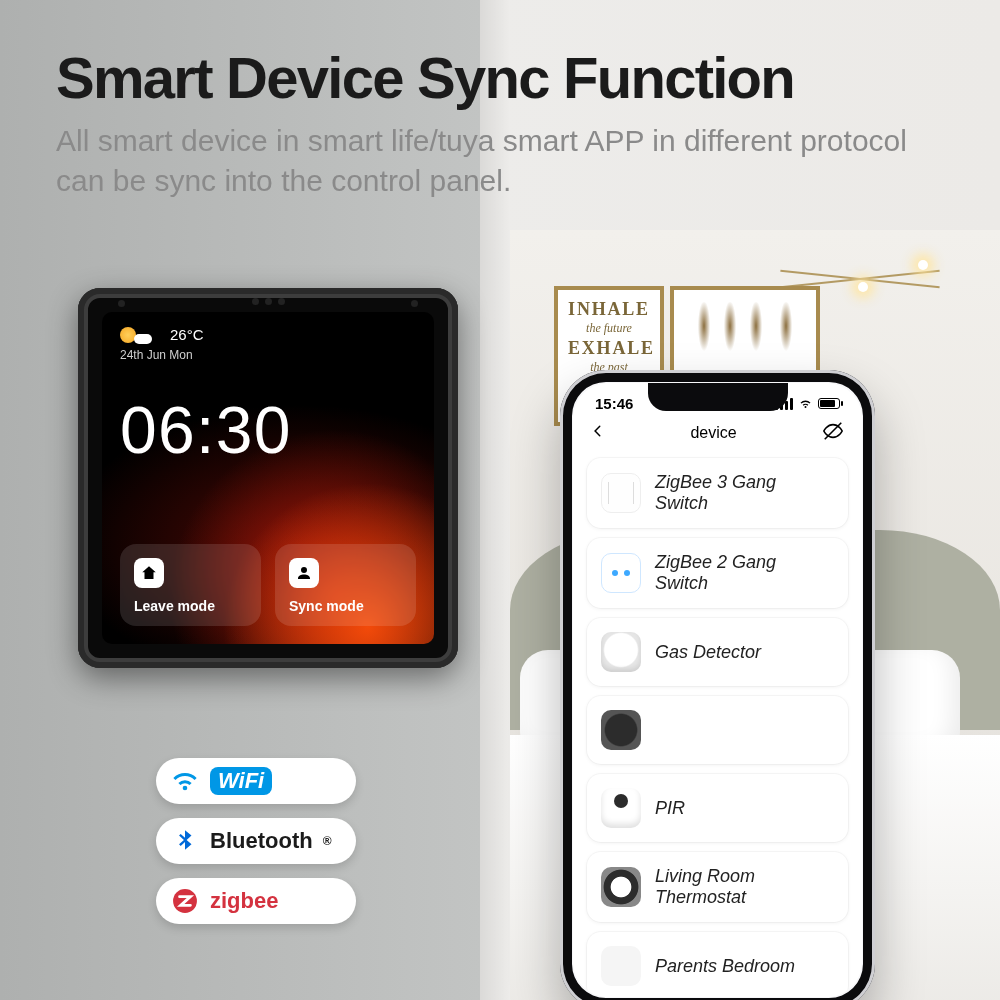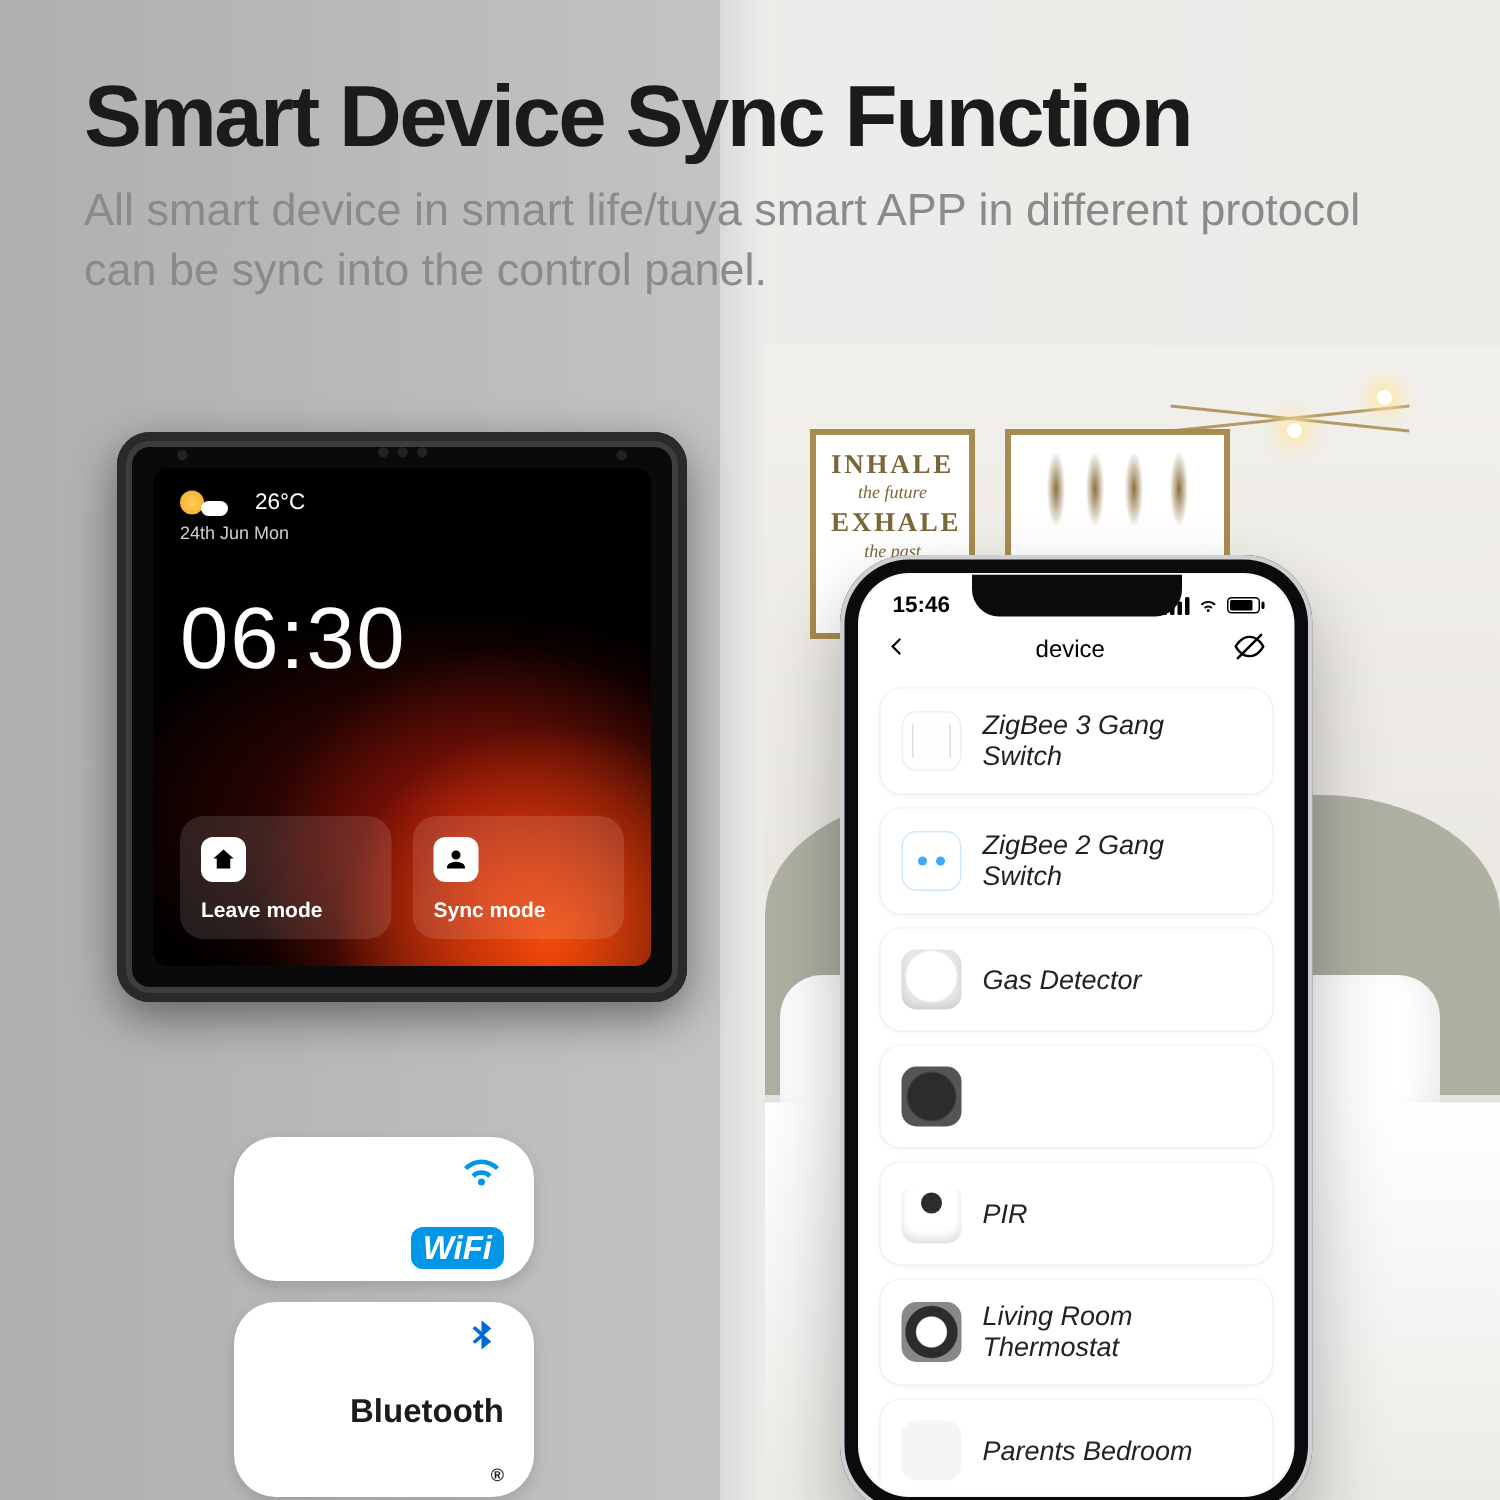--- a/index.html
+++ b/index.html
@@ -31,21 +31,21 @@
   }
   .lamp { position:absolute; top:4px; right:60px; width:160px; height:90px; }
   .lamp .rod{position:absolute;top:44px;left:0;width:160px;height:2px;background:#b39a63;transform:rotate(-6deg);}
   .lamp .rod2{position:absolute;top:44px;left:0;width:160px;height:2px;background:#b39a63;transform:rotate(6deg);}
   .lamp .bulb{position:absolute;width:10px;height:10px;border-radius:50%;background:#fff;box-shadow:0 0 12px 6px rgba(255,230,160,.9);}
   .lamp .b1{left:8px;top:70px}.lamp .b2{left:78px;top:48px}.lamp .b3{left:138px;top:26px}
   .frame {
     position:absolute; top:56px; background:#fff; border:4px solid #a88b4e; padding:8px 10px;
     font-family: Georgia, serif; text-align:center; color:#7a6638;
   }
-  .frame.f1{left:30px;width:110px;height:140px;font-size:14px;line-height:1.3;}
+  .frame.f1{left:44px;width:110px;height:140px;font-size:14px;line-height:1.3;}
   .frame.f1 .big{font-size:18px;letter-spacing:.1em;font-weight:700;}
   .frame.f1 .scr{font-style:italic;font-size:12px;}
   .frame.f2{left:160px;width:150px;height:110px;}
   .feather{width:22px;height:60px;display:inline-block;margin:4px 2px;background:
     radial-gradient(ellipse 40% 60% at 50% 40%, #8c6f3f 0%, rgba(140,111,63,0) 70%);
     border-radius:50% 50% 50% 50%/60% 60% 40% 40%;}
   .headboard {
     position:absolute; top:300px; left:0; width:490px; height:200px;
     background:#aeb0a2; border-top-left-radius:120px 80px; border-top-right-radius:120px 80px;
   }
@@ -70,35 +70,35 @@
     background:
       radial-gradient(circle at 80% 95%, rgba(255,80,10,.9) 0%, rgba(255,80,10,0) 35%),
       radial-gradient(circle at 70% 85%, rgba(200,30,10,.8) 0%, rgba(200,30,10,0) 45%),
       radial-gradient(ellipse 120% 70% at 60% 70%, rgba(90,10,5,.9) 0%, rgba(0,0,0,0) 60%),
       #000;
   }
   .weather-row{position:absolute;top:14px;left:18px;font-size:15px;display:flex;align-items:center;gap:8px;}
   .sun{width:16px;height:16px;border-radius:50%;background:radial-gradient(#ffcf5a,#f5a623);}
   .cloud{width:18px;height:10px;background:#fff;border-radius:10px;position:relative;left:-10px;top:4px;}
   .date-row{position:absolute;top:36px;left:18px;font-size:12px;color:#cfcfcf;}
-  .clock{position:absolute;top:80px;left:18px;font-size:58px;font-weight:200;letter-spacing:.02em;}
+  .clock{position:absolute;top:80px;left:18px;font-size:66px;font-weight:200;letter-spacing:.02em;}
   .modes{position:absolute;bottom:18px;left:18px;right:18px;display:flex;gap:14px;}
   .mode-card{
     flex:1;background:rgba(255,255,255,.12);backdrop-filter:blur(2px);
     border-radius:16px;padding:14px 14px 12px;color:#fff;
   }
   .mode-card .ic{width:30px;height:30px;border-radius:8px;background:#fff;display:flex;
     align-items:center;justify-content:center;margin-bottom:10px;}
   .mode-card .ic svg{width:18px;height:18px;fill:#000;}
   .mode-card .lbl{font-size:14px;font-weight:600;}
   
   .badges{position:absolute;left:156px;top:758px;display:flex;flex-direction:column;gap:14px;}
   .badge{
-    background:#fff;border-radius:28px;padding:8px 20px 8px 14px;display:flex;align-items:flex-end;gap:22px;
-    font-weight:700;font-size:22px;box-shadow:0 4px 10px rgba(0,0,0,.15);min-width:200px;flex-direction:column;
+    background:#fff;border-radius:28px;padding:8px 20px 8px 14px;display:flex;align-items:center;gap:10px;
+    font-weight:700;font-size:22px;box-shadow:0 4px 10px rgba(0,0,0,.15);min-width:200px;
   }
   .badge .ic{width:30px;height:30px;display:flex;align-items:center;justify-content:center;}
   .wifi-word{font-style:italic;font-weight:900;color:#fff;background:#0097e6;border-radius:8px;
     padding:1px 8px;font-size:22px;}
   .badge.wifi{color:#0097e6}
   .badge.bt{color:#1b1b1b}
   .badge.zb{color:#d4323f}
   
   .phone{
     position:absolute; left:560px; top:370px; width:315px; height:640px;

